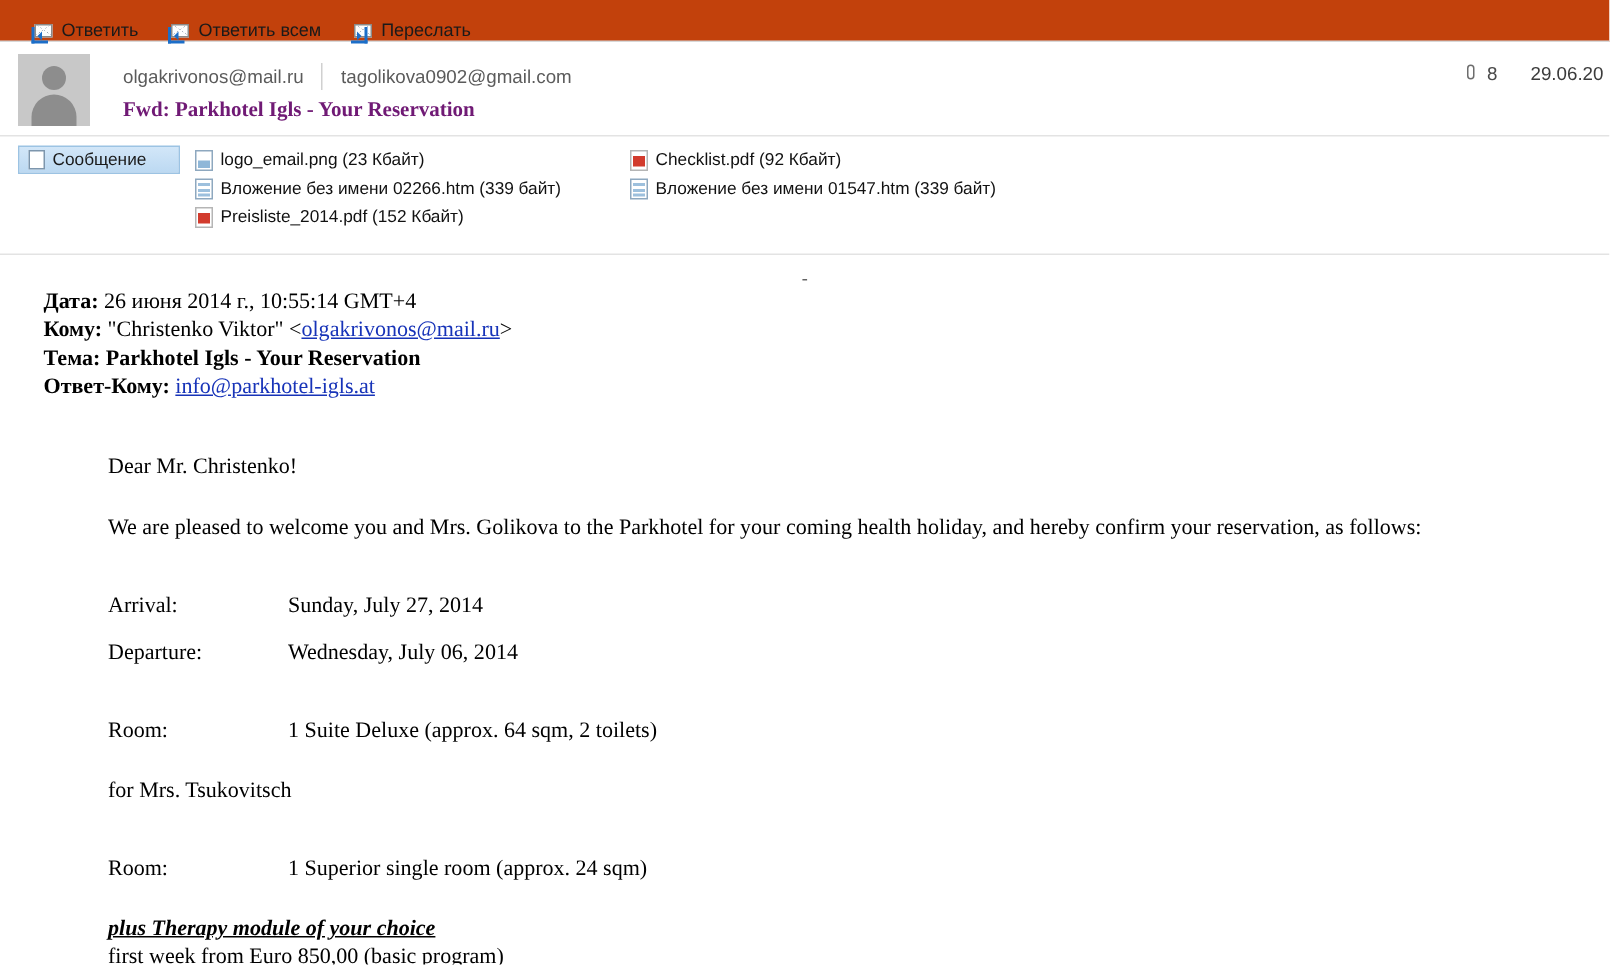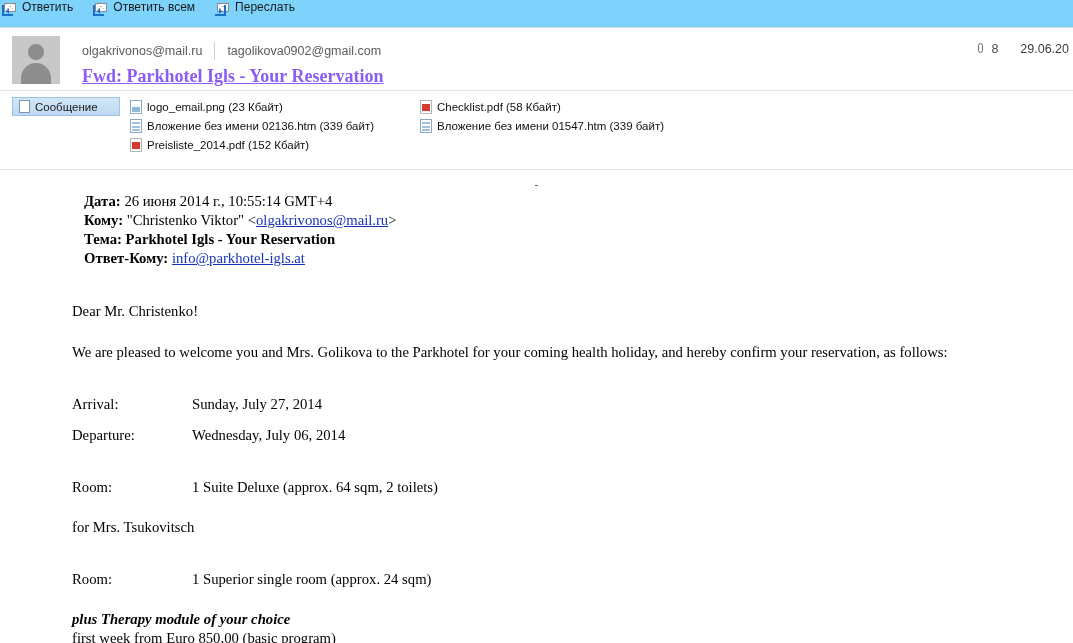--- a/index.html
+++ b/index.html
@@ -13,25 +13,25 @@
     font-family: "Liberation Sans", sans-serif;
     font-size: 12px;
     color: #000000;
     overflow: hidden;
     position: relative;
   }
 
   
   .toolbar {
     height: 28px;
-    background: #7dd3fc;
+    background: #c2410c;
     border-bottom: 1px solid #d8d8d8;
     display: flex;
-    align-items: flex-start;
-    padding-left: 2px;
+    align-items: flex-end;
+    padding-left: 21px;
     box-sizing: border-box;
   }
   .tb-btn {
     display: flex;
     align-items: center;
     gap: 5px;
     margin-right: 20px;
     font-size: 12px;
     color: #1a1a1a;
     cursor: default;
@@ -137,25 +137,24 @@
     background: #d0d0d0;
     margin-right: 12px;
   }
   .hdr-to {
     color: #5b5b5b;
   }
   .hdr-subject {
     position: absolute;
     left: 82px;
     top: 38px;
-    font-size: 18px;
+    font-size: 14px;
     font-weight: bold;
-    color: #8b5cf6;
+    color: #701a75;
     font-family: "Liberation Serif", serif;
-    text-decoration: underline;
   }
   .hdr-right {
     position: absolute;
     right: 0px;
     top: 14px;
     display: flex;
     align-items: center;
     font-size: 12.5px;
     color: #4a4a4a;
   }
@@ -279,21 +278,21 @@
     line-height: 1.30;
   }
   .hidden-dash {
     text-align: center;
     color: #555;
     font-size: 12px;
     height: 10px;
     line-height: 10px;
   }
   .meta {
-    padding-left: 84px;
+    padding-left: 29px;
     margin-top: 2px;
   }
   .meta-row { white-space: nowrap; }
   .meta-label { font-weight: bold; }
   a.link {
     color: #1733b8;
     text-decoration: underline;
   }
   .msg {
     padding-left: 72px;
@@ -303,20 +302,21 @@
   .msg p { margin: 0 0 21px 0; }
   .msg .tight { margin-bottom: 0; }
   .lbl-col {
     display: inline-block;
     width: 120px;
     margin-top: 12px;
   }
   .therapy {
     font-style: italic;
     font-weight: bold;
+    text-decoration: underline;
   }
 </style>
 </head>
 <body>
 
 <div class="toolbar">
   <div class="tb-btn">
     <span class="tb-ico">
         <span class="env"></span>
         <span class="arrow"></span>
@@ -364,33 +364,33 @@
   </div>
   <div class="att-cols">
 
     <div class="att-col c1">
       <div class="att-item">
         <span class="ico img"></span>
         <span>logo_email.png (23 Кбайт)</span>
       </div>
       <div class="att-item">
         <span class="ico htm"></span>
-        <span>Вложение без имени 02136.htm (339 байт)</span>
+        <span>Вложение без имени 02266.htm (339 байт)</span>
       </div>
       <div class="att-item">
         <span class="ico pdf"></span>
         <span>Preisliste_2014.pdf (152 Кбайт)</span>
       </div>
     </div>
 
 
     <div class="att-col c3">
       <div class="att-item">
         <span class="ico pdf"></span>
-        <span>Checklist.pdf (58 Кбайт)</span>
+        <span>Checklist.pdf (92 Кбайт)</span>
       </div>
       <div class="att-item">
         <span class="ico htm"></span>
         <span>Вложение без имени 01547.htm (339 байт)</span>
       </div>
     </div>
 
   </div>
 </div>
 

